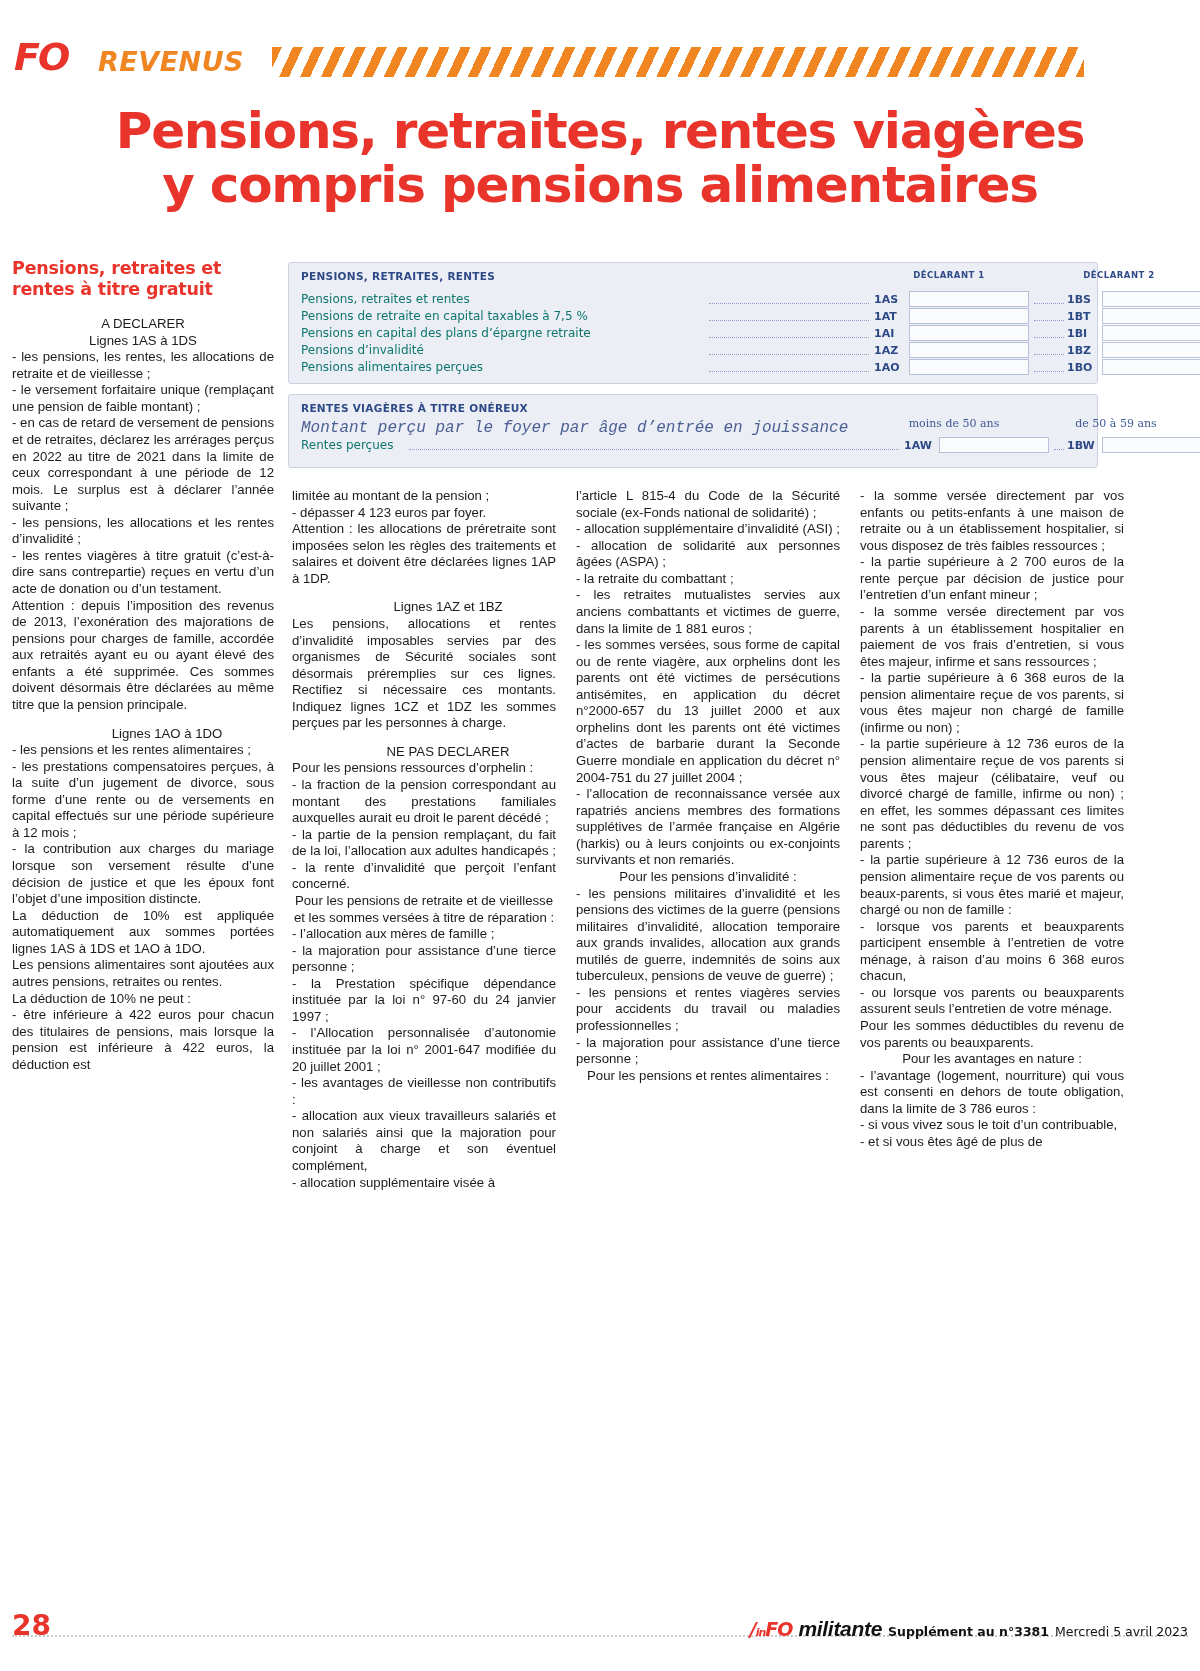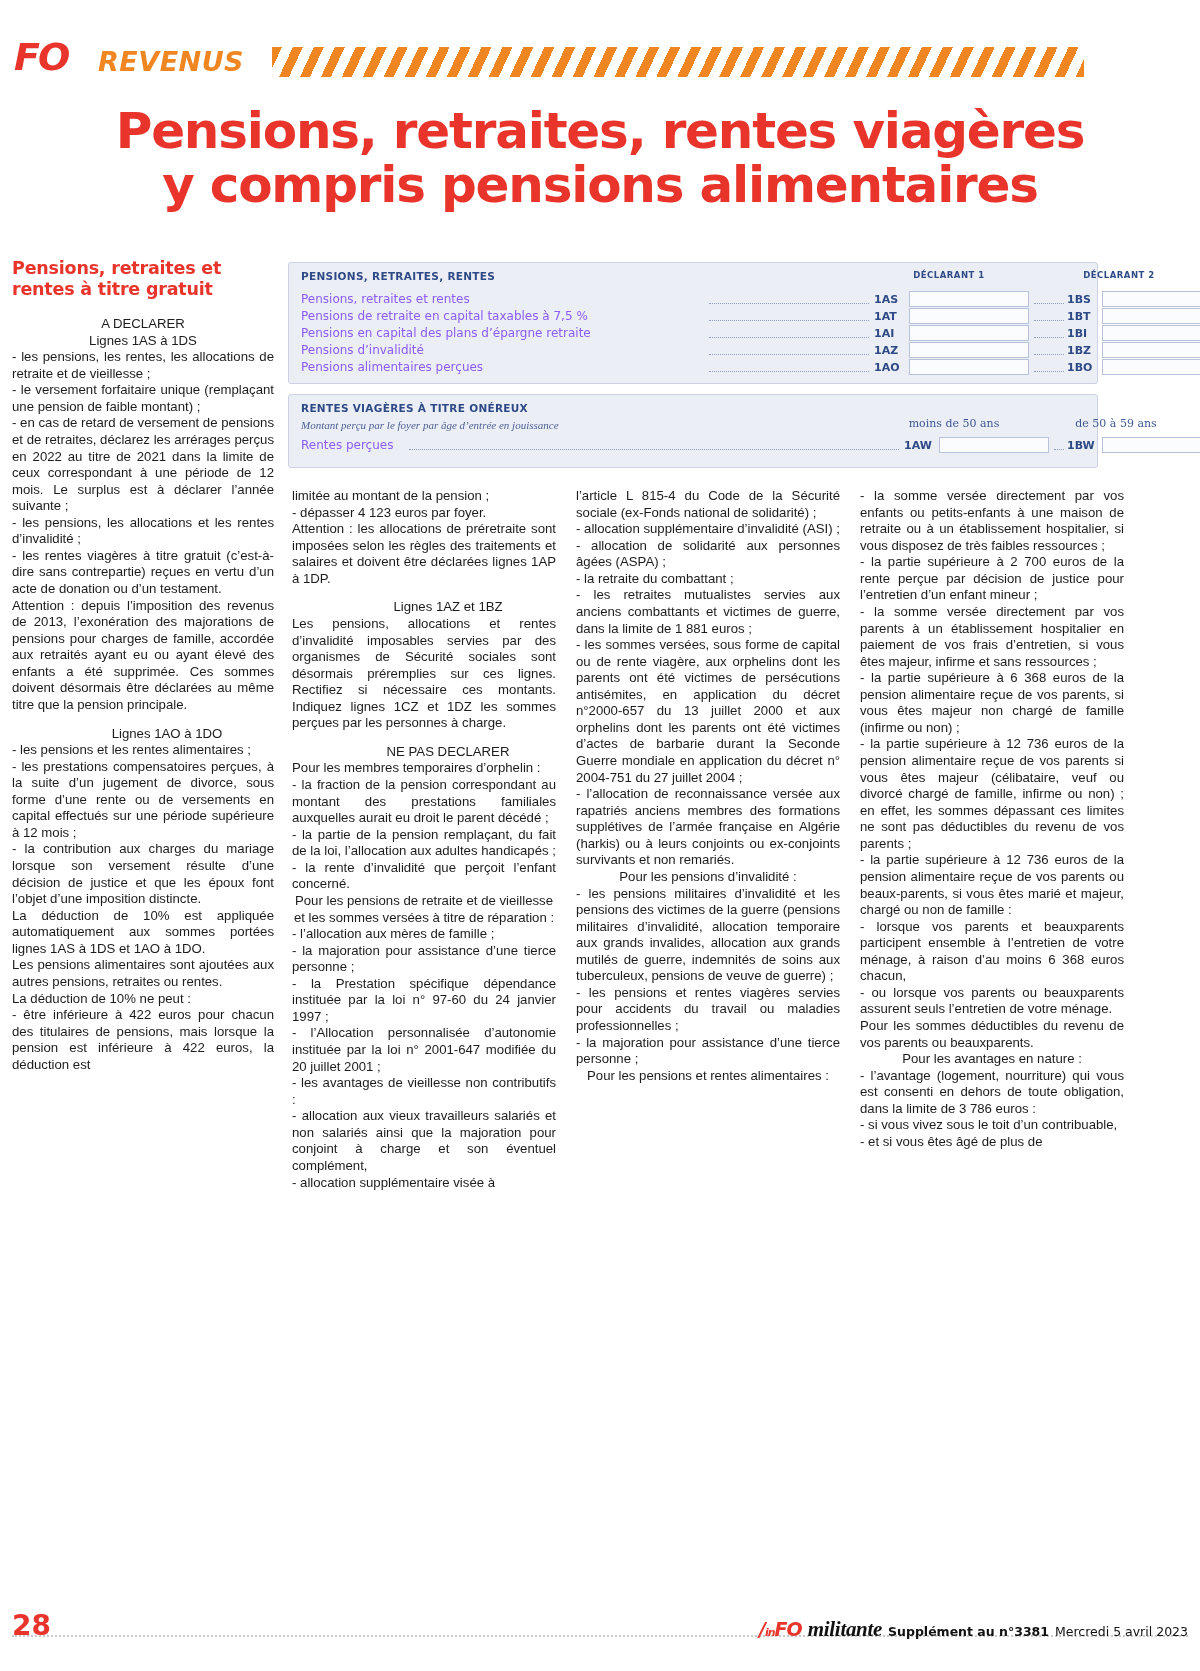--- a/index.html
+++ b/index.html
@@ -107,23 +107,23 @@
     left: 12px; top: 7px;
     font-family: "DejaVu Sans", sans-serif;
     font-weight: 700;
     font-size: 10.5px;
     letter-spacing: 0.3px;
     color: #2e4a86;
   }
   .fb-sub {
     position: absolute;
     left: 12px; top: 24px;
-    font-family: Liberation Serif, serif;
+    font-family: Liberation Mono, monospace;
     font-style: italic;
-    font-size: 11px;
+    font-size: 16px;
     color: #4a5f93;
   }
   .colhead {
     position: absolute;
     top: 7px;
     font-family: "DejaVu Sans", sans-serif;
     font-weight: 700;
     font-size: 8.5px;
     letter-spacing: 0.5px;
     color: #2e4a86;
@@ -141,21 +141,21 @@
     position: absolute;
     left: 0;
     width: 808px;
     height: 17px;
   }
   .flabel {
     position: absolute;
     left: 12px; top: 1px;
     font-family: "DejaVu Sans", sans-serif;
     font-size: 12px;
-    color: #8b5cf6;
+    color: #0f766e;
     white-space: nowrap;
   }
   .fdots {
     position: absolute;
     top: 11px;
     height: 1px;
     border-bottom: 1px dotted #8fa0c8;
   }
   .fcode {
     position: absolute;
@@ -222,21 +222,21 @@
   .info-mark {
     font-family: "DejaVu Sans", sans-serif;
     font-weight: 700;
     font-style: italic;
     font-size: 19px;
     color: #e8342a;
     letter-spacing: -1px;
   }
   .info-mark .sm { font-size: 11px; }
   .militante {
-    font-family: Liberation Serif, serif;
+    font-family: Liberation Sans, sans-serif;
     font-style: italic;
     font-weight: 700;
     font-size: 21px;
     color: #111;
     letter-spacing: -0.3px;
   }
   .supp {
     font-family: "DejaVu Sans", sans-serif;
     font-weight: 700;
     font-size: 12.5px;
@@ -358,21 +358,21 @@
     <p>La déduction de 10% ne peut :</p>
     <p>- être inférieure à 422 euros pour chacun des titulaires de pensions, mais lorsque la pension est inférieure à 422 euros, la déduction est</p>
   </div>
 <div class="col" id="col2">
     <p>limitée au montant de la pension ;</p>
     <p>- dépasser 4 123 euros par foyer.</p>
     <p>Attention : les allocations de préretraite sont imposées selon les règles des traitements et salaires et doivent être déclarées lignes 1AP à 1DP.</p>
     <p class="b sp">Lignes 1AZ et 1BZ</p>
     <p>Les pensions, allocations et rentes d’invalidité imposables servies par des organismes de Sécurité sociales sont désormais préremplies sur ces lignes. Rectifiez si nécessaire ces montants. Indiquez lignes 1CZ et 1DZ les sommes perçues par les personnes à charge.</p>
     <p class="b sp">NE PAS DECLARER</p>
-    <p>Pour les membres temporaires d’orphelin :</p>
+    <p>Pour les pensions ressources d’orphelin :</p>
     <p>- la fraction de la pension correspondant au montant des prestations familiales auxquelles aurait eu droit le parent décédé ;</p>
     <p>- la partie de la pension remplaçant, du fait de la loi, l’allocation aux adultes handicapés ;</p>
     <p>- la rente d’invalidité que perçoit l’enfant concerné.</p>
     <p class="b">Pour les pensions de retraite et de vieillesse et les sommes versées à titre de réparation :</p>
     <p>- l’allocation aux mères de famille ;</p>
     <p>- la majoration pour assistance d’une tierce personne ;</p>
     <p>- la Prestation spécifique dépendance instituée par la loi n° 97-60 du 24 janvier 1997 ;</p>
     <p>- l’Allocation personnalisée d’autonomie instituée par la loi n° 2001-647 modifiée du 20 juillet 2001 ;</p>
     <p>- les avantages de vieillesse non contributifs :</p>
     <p>- allocation aux vieux travailleurs salariés et non salariés ainsi que la majoration pour conjoint à charge et son éventuel complément,</p>

